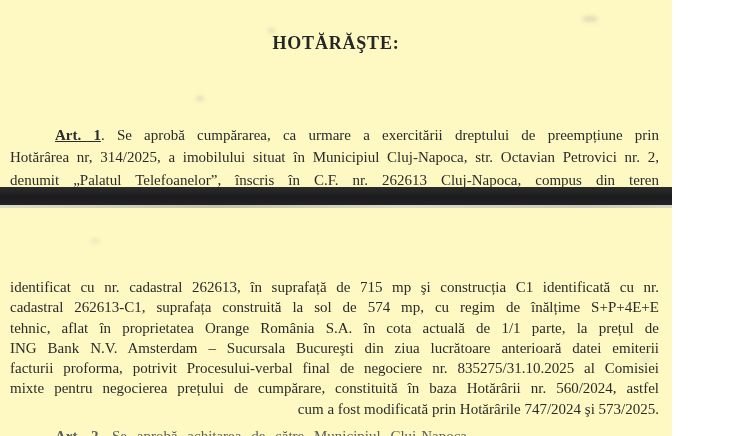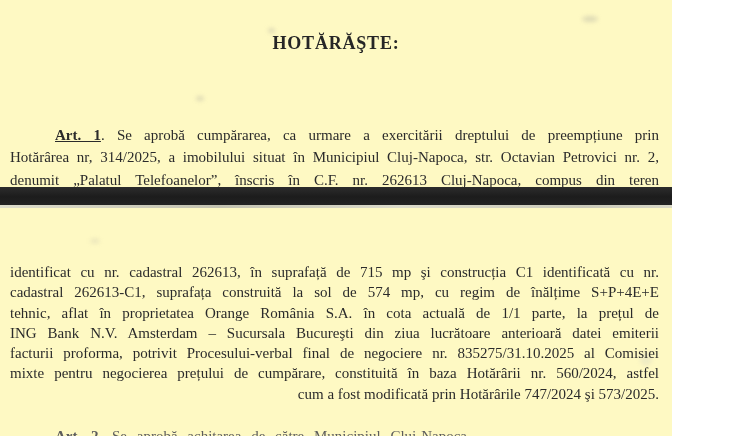--- a/index.html
+++ b/index.html
@@ -39,21 +39,21 @@
     color: #262626;
   }
 
   .para {
     position: absolute;
     left: 10px;
     right: 13px;
     font-size: 15px;
   }
   .p1 { top: 108px;  line-height: 22.4px; margin-top: 16px; }
-  .p2 { top: 262px; line-height: 20.3px; }
+  .p2 { top: 277px; line-height: 20.3px; }
 
   .jline {
     text-align: justify;
     text-align-last: justify;
     white-space: normal;
   }
   .plainline { text-align: right; }
   .indent { text-indent: 45px; }
 
   .artnum {

